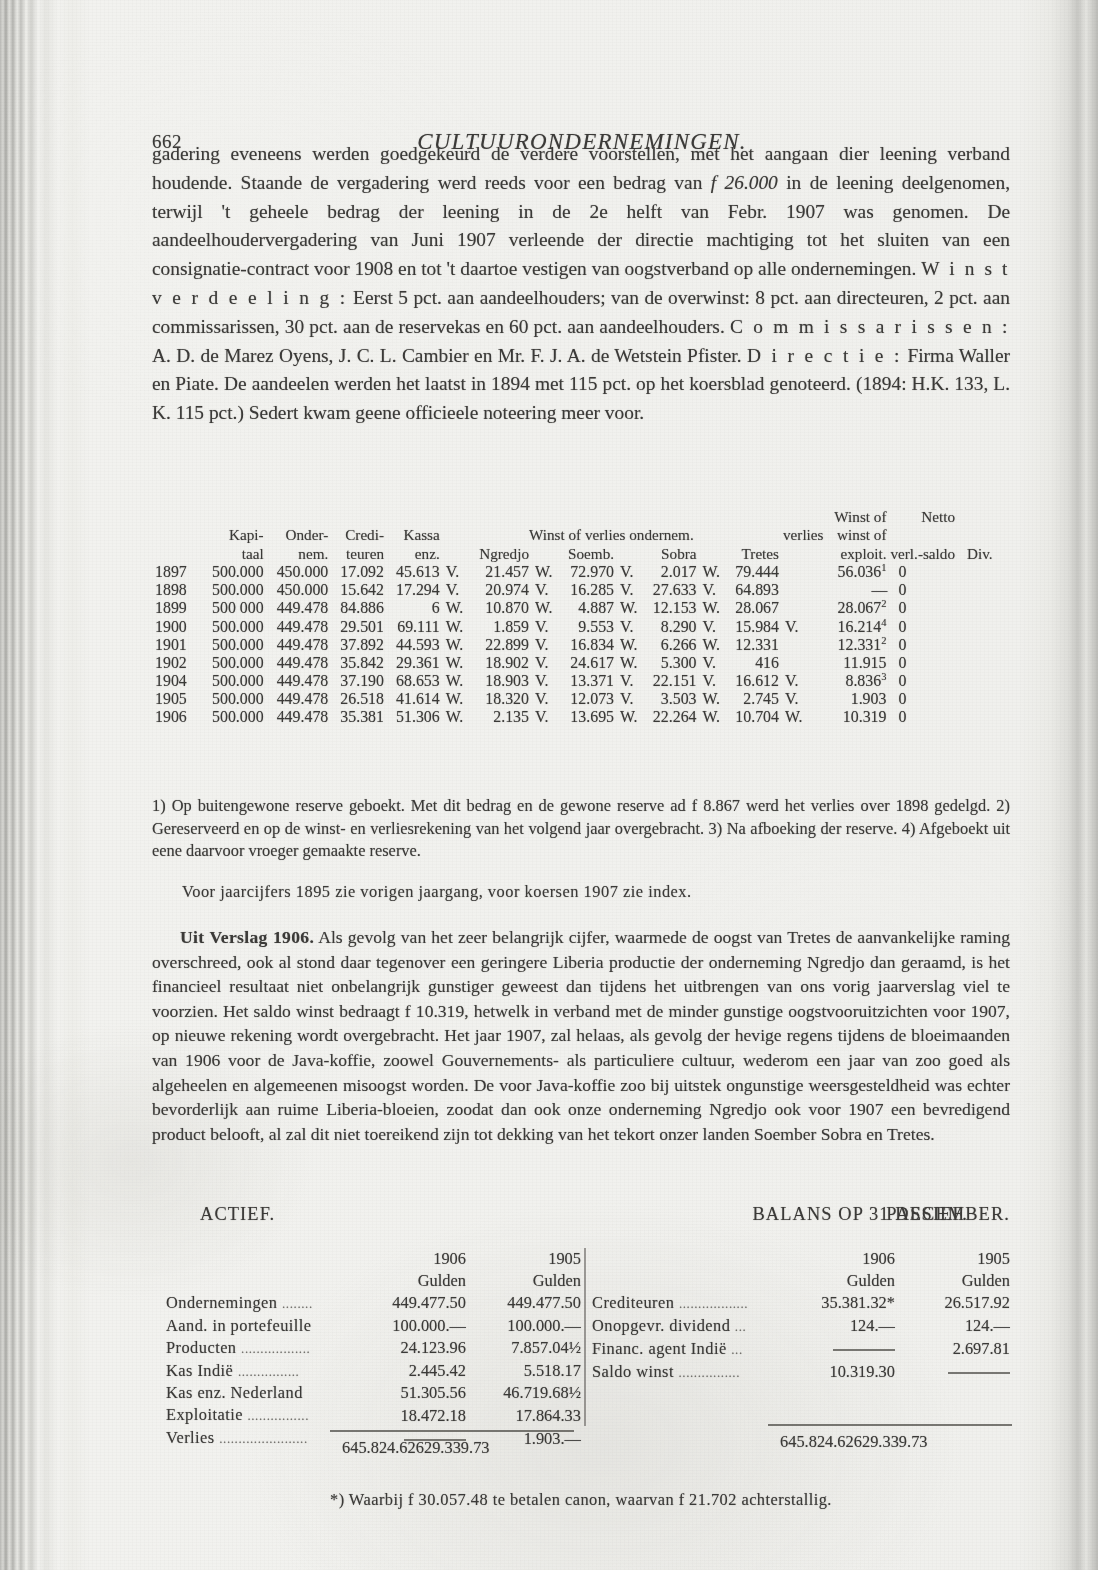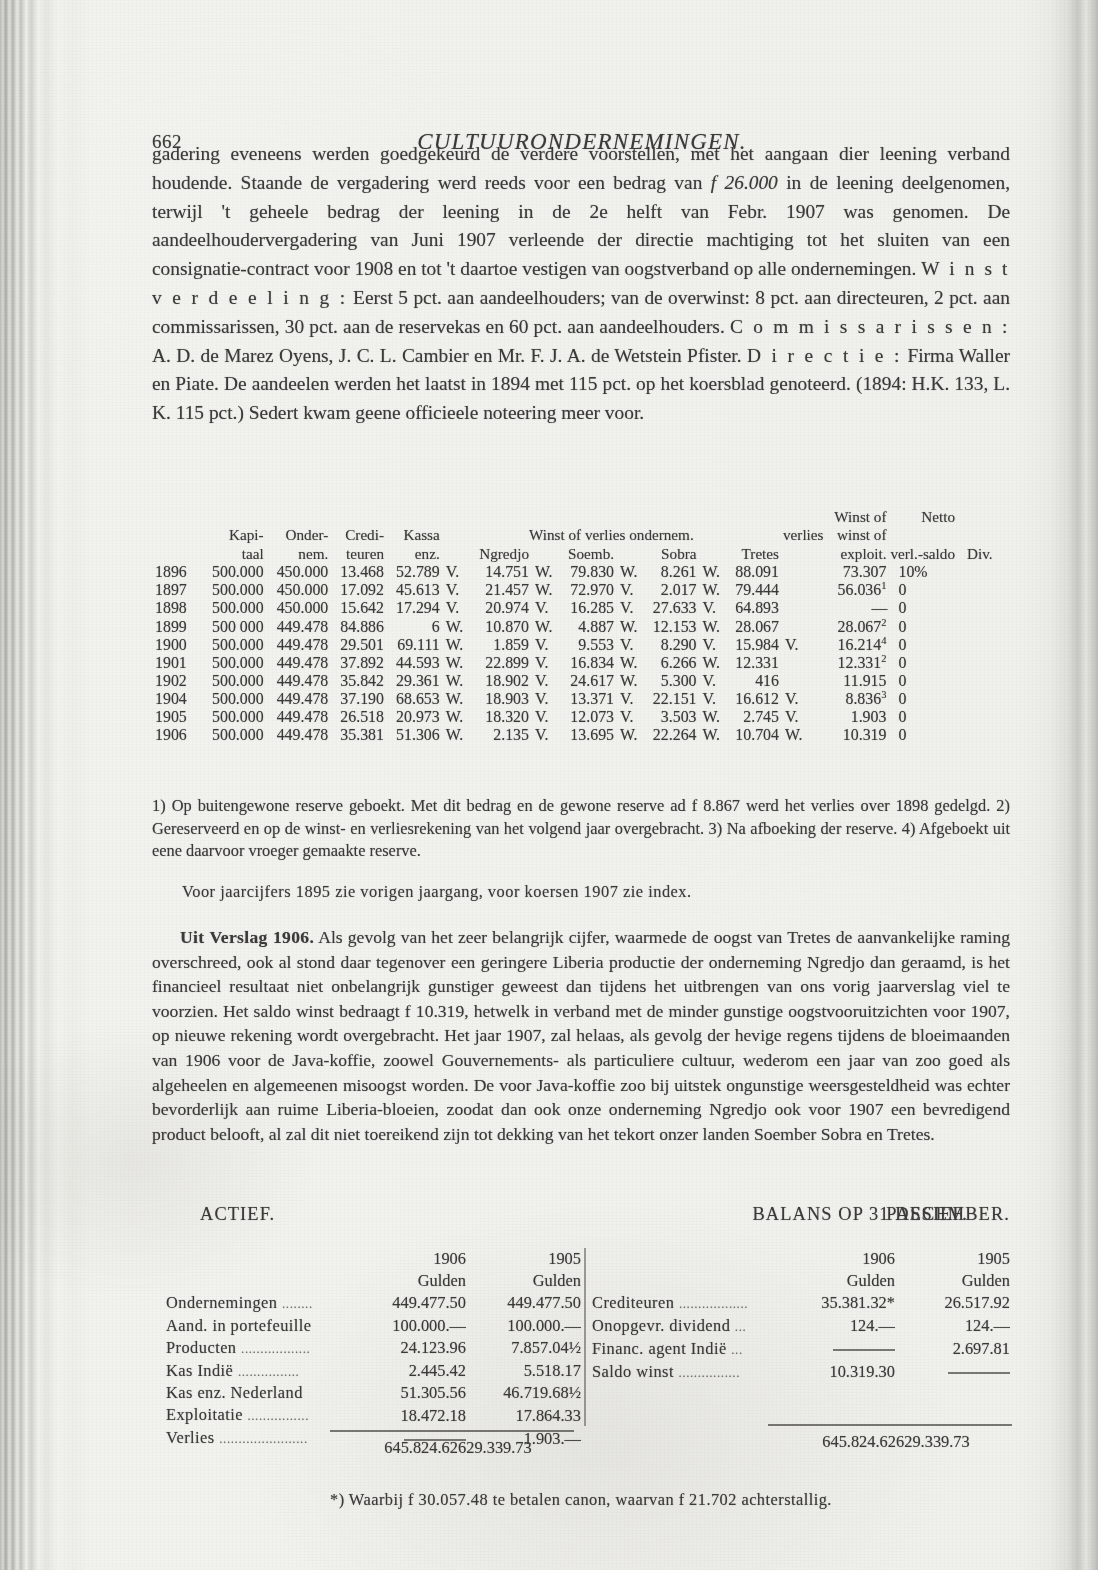--- a/index.html
+++ b/index.html
@@ -200,21 +200,21 @@
     background: #4f4d49; opacity: .8;
   }
   #totals-left {
     position: absolute; left: 330px; top: 1438px; width: 244px;
     font-size: 16.4px;
   }
   #totals-right {
     position: absolute; left: 768px; top: 1432px; width: 244px;
     font-size: 16.4px;
   }
-  .tt { display: flex; justify-content: center; margin-left: 12px; }
+  .tt { display: flex; justify-content: flex-start; margin-left: 12px; }
   #fn-star {
     position: absolute;
     left: 152px; top: 1462px;
     width: 858px;
     font-size: 16.4px;
     letter-spacing: .45px;
     text-align: center;
     margin-top: 28px;
   }
 </style>
@@ -281,39 +281,20 @@
             <th class="c-wv"></th>
             <th class="c-amt">Tretes</th>
             <th class="c-wv"></th>
             <th class="c-amt">exploit.</th>
             <th class="c-amt">verl.-saldo</th>
             <th class="c-div">Div.</th>
           </tr>
         </thead>
         <tbody id="stats-body">
             <tr>
-              <td class="c-year">1896</td>
-              <td class="c-num">500.000</td>
-              <td class="c-num">450.000</td>
-              <td class="c-num">13.468</td>
-              <td class="c-num">52.789</td>
-              <td class="c-wv">V.</td>
-              <td class="c-amt">14.751</td>
-              <td class="c-wv">W.</td>
-              <td class="c-amt">79.830</td>
-              <td class="c-wv">W.</td>
-              <td class="c-amt">8.261</td>
-              <td class="c-wv">W.</td>
-              <td class="c-amt">88.091</td>
-              <td class="c-wv"></td>
-              <td class="c-amt">73.307</td>
-              <td class="c-div">10%</td>
-              <td></td>
-            </tr>
-            <tr>
               <td class="c-year">1897</td>
               <td class="c-num">500.000</td>
               <td class="c-num">450.000</td>
               <td class="c-num">17.092</td>
               <td class="c-num">45.613</td>
               <td class="c-wv">V.</td>
               <td class="c-amt">21.457</td>
               <td class="c-wv">W.</td>
               <td class="c-amt">72.970</td>
               <td class="c-wv">V.</td>
@@ -437,21 +418,21 @@
               <td class="c-wv">V.</td>
               <td class="c-amt">8.836<sup>3</sup></td>
               <td class="c-div">0</td>
               <td></td>
             </tr>
             <tr>
               <td class="c-year">1905</td>
               <td class="c-num">500.000</td>
               <td class="c-num">449.478</td>
               <td class="c-num">26.518</td>
-              <td class="c-num">20.973</td>
+              <td class="c-num">41.614</td>
               <td class="c-wv">W.</td>
               <td class="c-amt">18.320</td>
               <td class="c-wv">V.</td>
               <td class="c-amt">12.073</td>
               <td class="c-wv">V.</td>
               <td class="c-amt">3.503</td>
               <td class="c-wv">W.</td>
               <td class="c-amt">2.745</td>
               <td class="c-wv">V.</td>
               <td class="c-amt">1.903</td>

